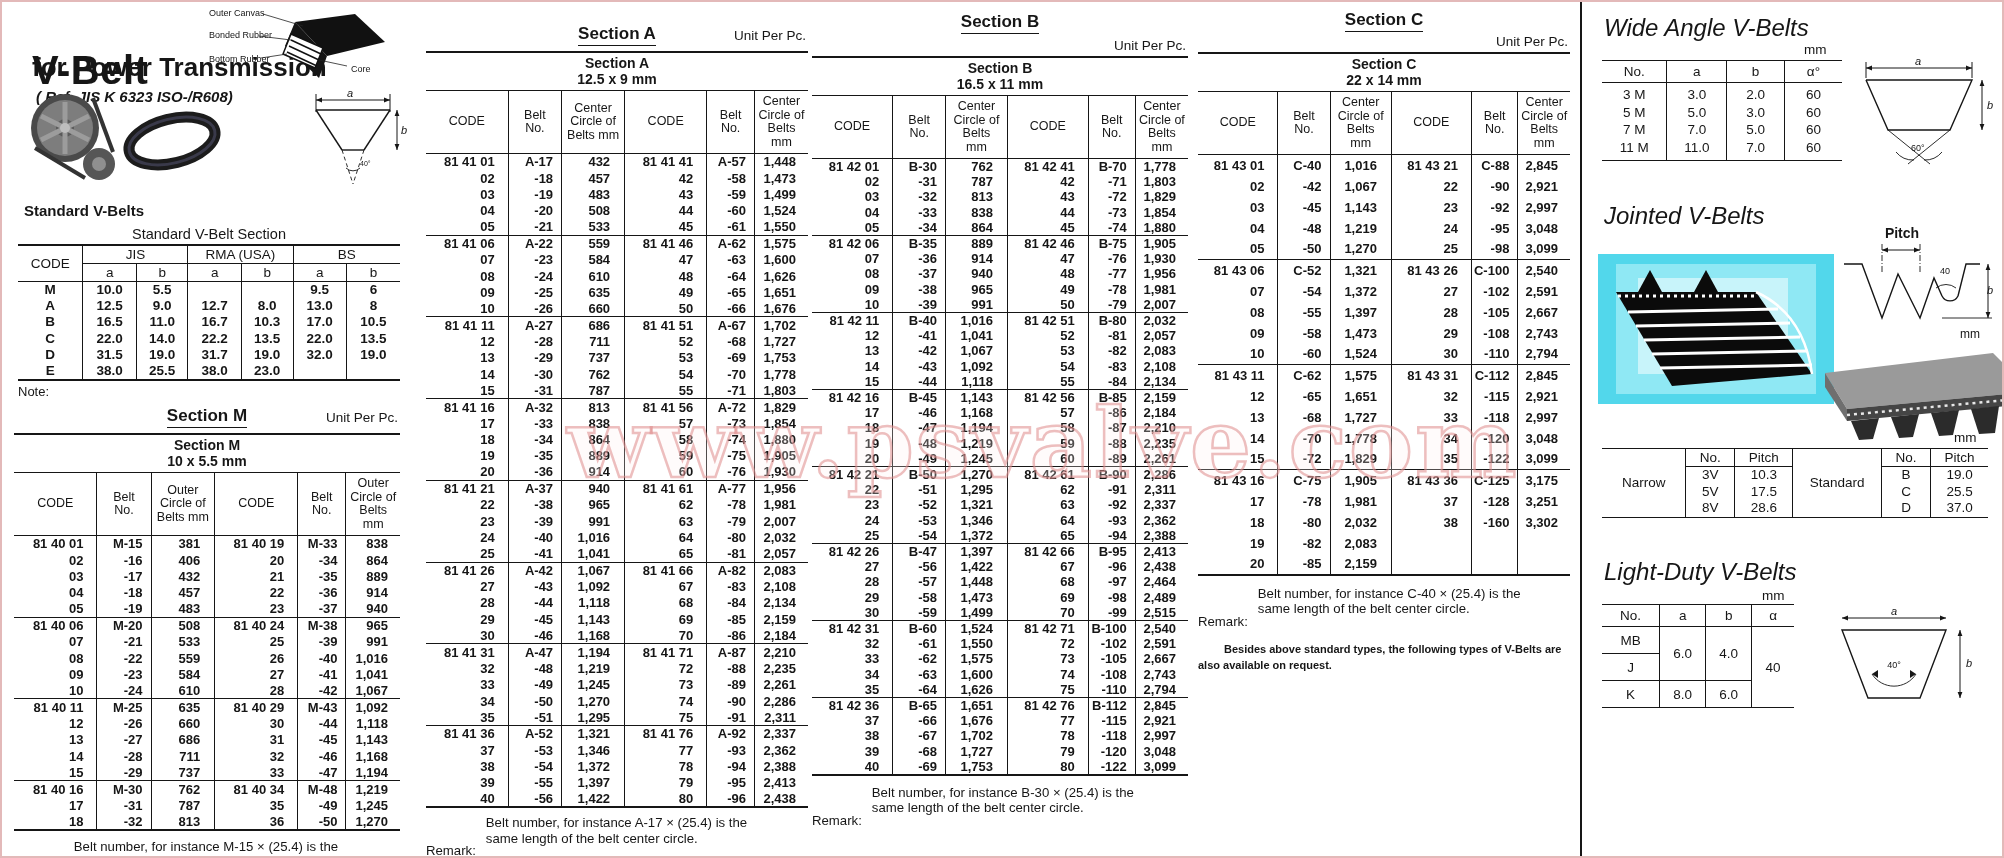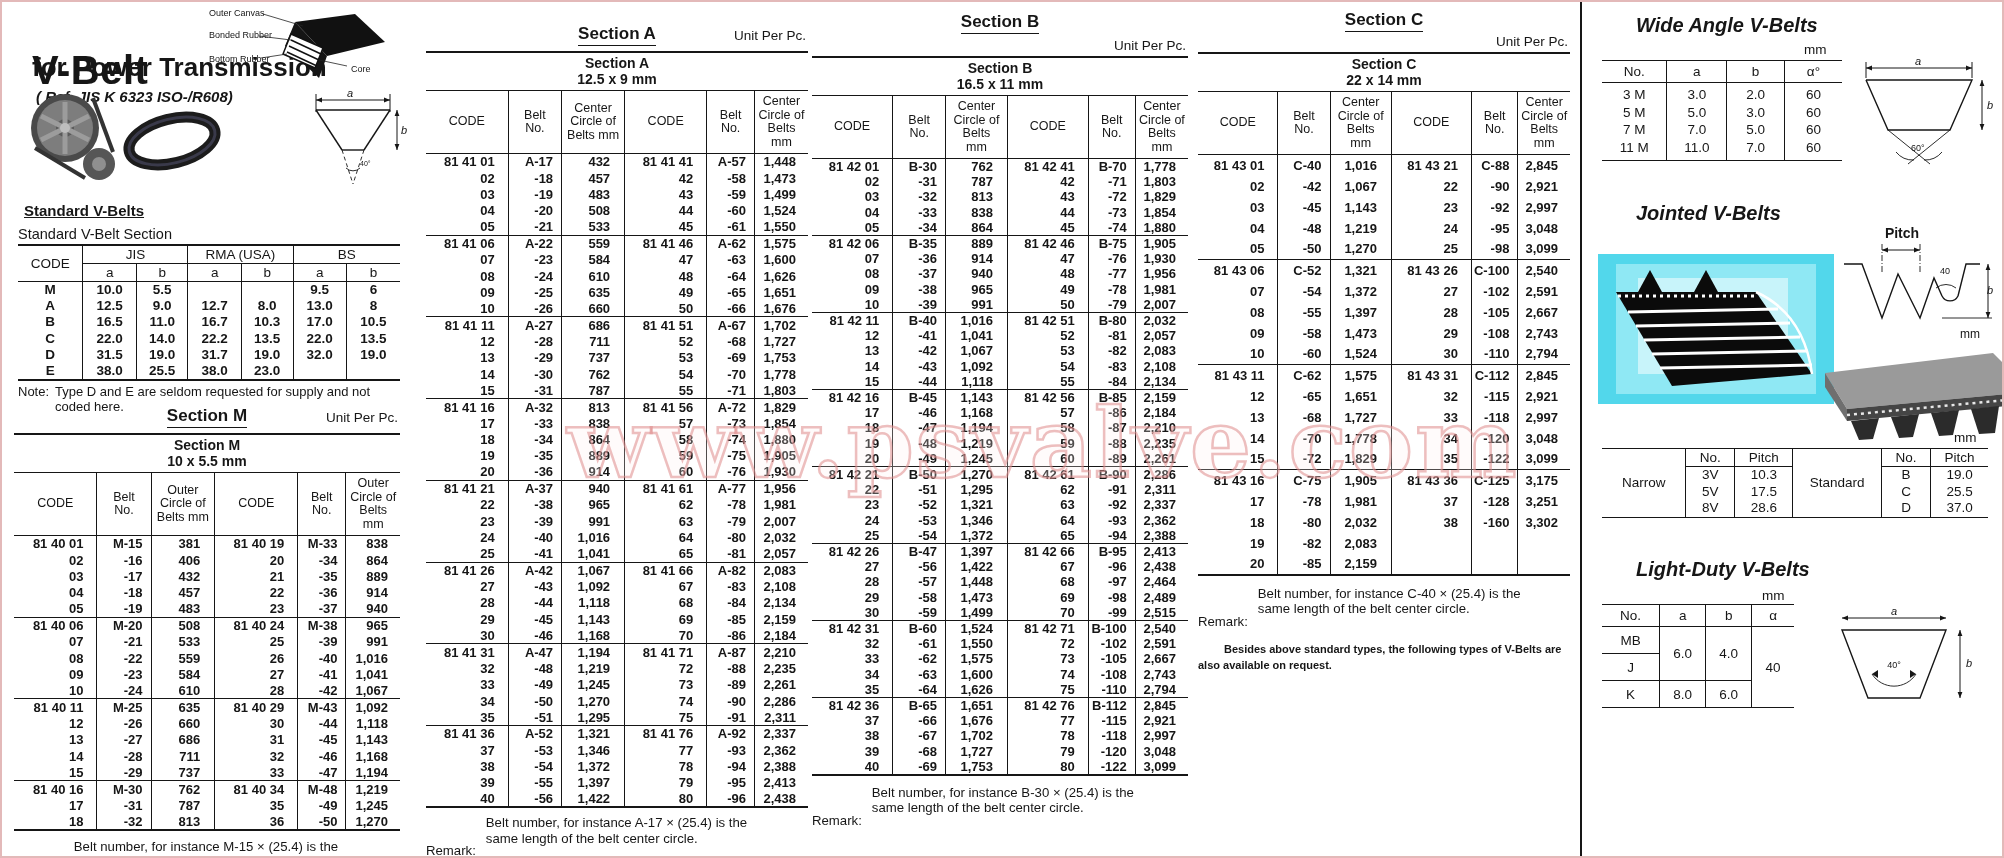--- a/index.html
+++ b/index.html
@@ -9,21 +9,21 @@
   .abs { position:absolute; }
 
   
   .main-title { font-size:40px; font-weight:bold; letter-spacing:0.5px; }
   .main-sub   { font-size:26px; font-weight:bold; }
   .main-ref   { font-size:15px; font-weight:bold; font-style:italic; }
 
   .std-label  { font-size:15px; font-weight:bold; }
 
   
-  .std-title { font-size:14.5px; width:100%; }
+  .std-title { font-size:14.5px; text-align:center; width:100%; }
   table.std { border-collapse:collapse; table-layout:fixed; width:100%; border-top:2px solid #161616; border-bottom:2px solid #161616; }
   table.std th { font-weight:normal; font-size:13.5px; text-align:center; padding:1px 0; }
   table.std td { font-weight:bold; font-size:13.5px; text-align:center; line-height:16.2px; }
   table.std .vb { border-right:1px solid #161616; }
   table.std thead tr.grp th.u { border-bottom:1px solid #161616; }
   table.std thead { border-bottom:1.5px solid #161616; }
   .std-note { font-size:13px; line-height:15px; display:flex; gap:6px; }
 
   
   .sec-heading { font-size:17px; font-weight:bold; border-bottom:1.5px solid #161616; padding-bottom:1px; display:inline-block; }
@@ -40,21 +40,21 @@
   table.sec td.c5 { padding-right:12px; }
   .rh-16 td { height:16.35px; }
   .rh-15 td { height:15.33px; }
   .rh-21 td { height:21px; }
 
   .remark { display:flex; gap:10px; font-size:13.2px; line-height:15.5px; }
   .remark .lbl { white-space:nowrap;margin-top:28px; }
   .besides { font-size:11px; line-height:16px; text-indent:26px;font-weight:bold; }
 
   
-  .panel-heading { font-size:20px; font-weight:bold; font-style:italic;margin-left:32px; }
+  .panel-heading { font-size:24px; font-weight:normal; font-style:italic; }
   .mm-label { font-size:13.5px; }
 
   table.wa { border-collapse:collapse; table-layout:fixed; width:100%; border-top:1.5px solid #161616; border-bottom:1.5px solid #161616; }
   table.wa th { font-weight:normal; font-size:13.5px; text-align:center; padding:3px 0; border-bottom:1px solid #161616; }
   table.wa td { font-size:13.5px; text-align:center; line-height:17.5px; }
   table.wa .vb { border-right:1px solid #161616; }
   table.wa tbody tr:first-child td { padding-top:3px; }
   table.wa tbody tr:last-child td { padding-bottom:4px; }
 
   .pitch-wrap { border-top:1.5px solid #161616; border-bottom:1.5px solid #161616; display:flex; }
@@ -152,21 +152,21 @@
       <line x1="62" y1="62" x2="51" y2="96" stroke="#161616" stroke-width="0.9" stroke-dasharray="4 3"></line>
       <path d="M44,80 A10 10 0 0 0 58,80" fill="none" stroke="#161616" stroke-width="0.9"></path>
       <text x="58" y="78" font-size="7">40°</text>
       <line x1="95" y1="22" x2="95" y2="62" stroke="#161616" stroke-width="1"></line>
       <polygon points="95,22 92.6,28 97.4,28" fill="#161616"></polygon>
       <polygon points="95,62 92.6,56 97.4,56" fill="#161616"></polygon>
       <text x="99" y="46" font-size="11" font-style="italic">b</text>
     </svg>
   </div>
 
-  <div class="abs std-label" style="left:22px; top:200px;text-decoration:underline;">Standard V-Belts</div>
+  <div class="abs std-label" style="left:22px; top:200px;">Standard V-Belts</div>
 
   <div class="abs" style="left:16px; top:224px; width:382px;">
     <div class="std-title">Standard V-Belt Section</div>
     <table class="std" style="margin-top:2px;">
       <colgroup>
           <col style="width:17%">
           <col style="width:14%">
           <col style="width:13.5%">
           <col style="width:14%">
           <col style="width:13.5%">
@@ -241,21 +241,20 @@
             <td class="vb">25.5</td>
             <td class="vb">38.0</td>
             <td class="vb">23.0</td>
             <td class="vb"></td>
             <td></td>
           </tr>
         </tbody>
     </table>
     <div class="std-note" style="margin-top:3px;">
       <span>Note:</span>
-      <span style="width:330px;">Type D and E are seldom requested for supply and not coded here.</span>
     </div>
   </div>
 
   <div class="abs" style="left:12px; top:404px; width:386px;">
     <div style="text-align:center;"><span class="sec-heading">Section M</span>
       <span class="sec-unit" style="position:absolute; right:2px; top:4px;">Unit Per Pc.</span>
     </div>
     <div class="sec-sub" style="margin-top:5px;">
       <div>Section M</div>
       <div>10 x 5.5 mm</div>

